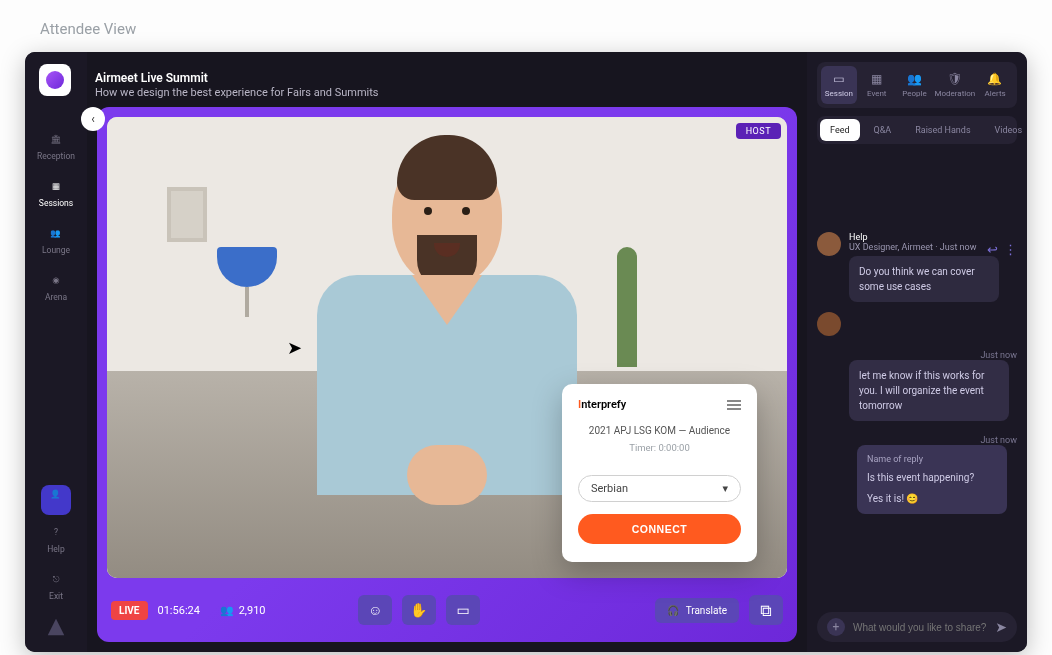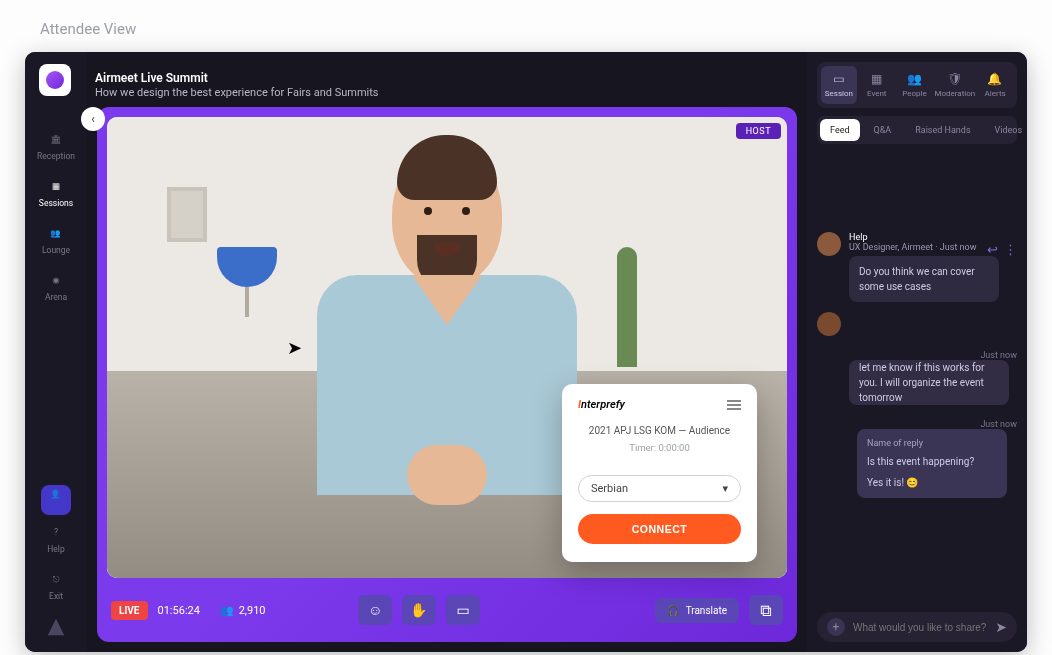--- a/index.html
+++ b/index.html
@@ -52,21 +52,21 @@
   .eye.l{left:32px;} .eye.r{right:32px;}
   .body{width:260px;height:220px;background:#a9c9d6;border-radius:40px 40px 0 0;margin:-10px auto 0;position:relative;}
   .collar{position:absolute;top:0;left:50%;transform:translateX(-50%);width:70px;height:50px;background:#e7b896;clip-path:polygon(0 0,100% 0,50% 100%);}
   .hand{position:absolute;bottom:-10px;left:50%;transform:translateX(-50%);width:80px;height:60px;background:#e7b896;border-radius:40px;}
   .cursor{position:absolute;left:180px;top:220px;font-size:18px;color:#000;}
 
   
   .translate-pop { position:absolute; right:40px; bottom:80px; width:195px; background:#fff; border-radius:10px; box-shadow:0 10px 30px rgba(0,0,0,.25); padding:14px 16px 18px; z-index:5;}
   .translate-pop::after{content:"";position:absolute;bottom:-8px;right:44px;border:8px solid transparent;border-top-color:#fff;}
   .tp-head{display:flex;justify-content:space-between;align-items:center;margin-bottom:14px;}
-  .tp-brand{font-size:11px;font-weight:600;font-style:italic;} .tp-brand .i{color:#ff5a1f;}
+  .tp-brand{font-size:11px;font-weight:600;} .tp-brand .i{color:#ff5a1f;}
   .tp-title{font-size:10px;color:#555;text-align:center;}
   .tp-timer{font-size:9.5px;color:#9aa0a6;text-align:center;margin:6px 0 22px;}
   .tp-select{width:100%;border:1px solid #d0d0d0;border-radius:16px;padding:6px 12px;font-size:11px;color:#444;display:flex;justify-content:space-between;align-items:center;cursor:pointer;background:#fff;}
   .tp-connect{width:100%;margin-top:12px;background:#ff5a1f;color:#fff;border:none;border-radius:18px;padding:9px 0;font-size:10.5px;font-weight:600;letter-spacing:.5px;cursor:pointer;}
   .ham{width:14px;display:flex;flex-direction:column;gap:2px;cursor:pointer;} .ham span{height:2px;background:#888;display:block;}
 
   
   .bottombar{height:44px;margin-top:10px;display:flex;align-items:center;gap:10px;padding:0 4px;}
   .live-pill{background:#ef4444;color:#fff;font-size:10px;font-weight:700;padding:4px 8px;border-radius:4px;}
   .timecode{color:#fff;font-size:11px;}
@@ -86,21 +86,21 @@
   .feed-tab{flex:0 0 auto;text-align:center;font-size:9px;padding:6px 10px;border-radius:6px;color:#8a86a0;cursor:pointer;}
   .feed-tab.active{background:#fff;color:#222;}
   .chat{flex:1;overflow:hidden;display:flex;flex-direction:column;gap:10px;font-size:10px;color:#cfcbe6;padding-top:80px;}
   .msg-group{display:flex;gap:8px;position:relative;}
   .avatar{width:24px;height:24px;border-radius:50%;background:#8b5a3c;flex-shrink:0;}
   .msg-meta{font-size:9px;color:#9a96b0;}
   .msg-meta .n{color:#fff;}
   .bubble{background:#2e2a3f;border-radius:8px;padding:8px 10px;margin-top:4px;font-size:10px;line-height:1.5;width:150px;}
   .msg-actions{position:absolute; right:0; top:10px; display:flex; gap:6px; color:#7c6fd8; font-size:13px;}
   .timestamp{text-align:right;font-size:9px;color:#7a7691;margin-top:4px;}
-  .bubble2{background:#322d45;border-radius:8px;padding:0 10px;font-size:10px;line-height:1.5;margin-left:32px;width:160px;}
+  .bubble2{background:#322d45;border-radius:8px;padding:8px 10px;font-size:10px;line-height:1.5;margin-left:32px;width:160px;}
   .bubble3{background:#3a3455;border-radius:8px;padding:8px 10px;font-size:10px;line-height:1.5;margin-left:40px;width:150px;}
   .bubble3 .replyname{font-size:9px;color:#a8a3c2;margin-bottom:3px;}
   .bubble3 .ans{margin-top:6px;}
   .chat-input{display:flex;align-items:center;background:#262233;border-radius:20px;padding:6px 10px;margin-top:8px;}
   .chat-input .plus{width:18px;height:18px;border-radius:50%;background:#3a3455;color:#8a86a0;display:flex;align-items:center;justify-content:center;font-size:12px;margin-right:8px;cursor:pointer;}
   .chat-input input{flex:1;background:transparent;border:none;outline:none;color:#cfcbe6;font-size:10px;}
   .chat-input .send{color:#8a86a0;font-size:14px;cursor:pointer;}
 
   svg{display:block;}
 </style>

